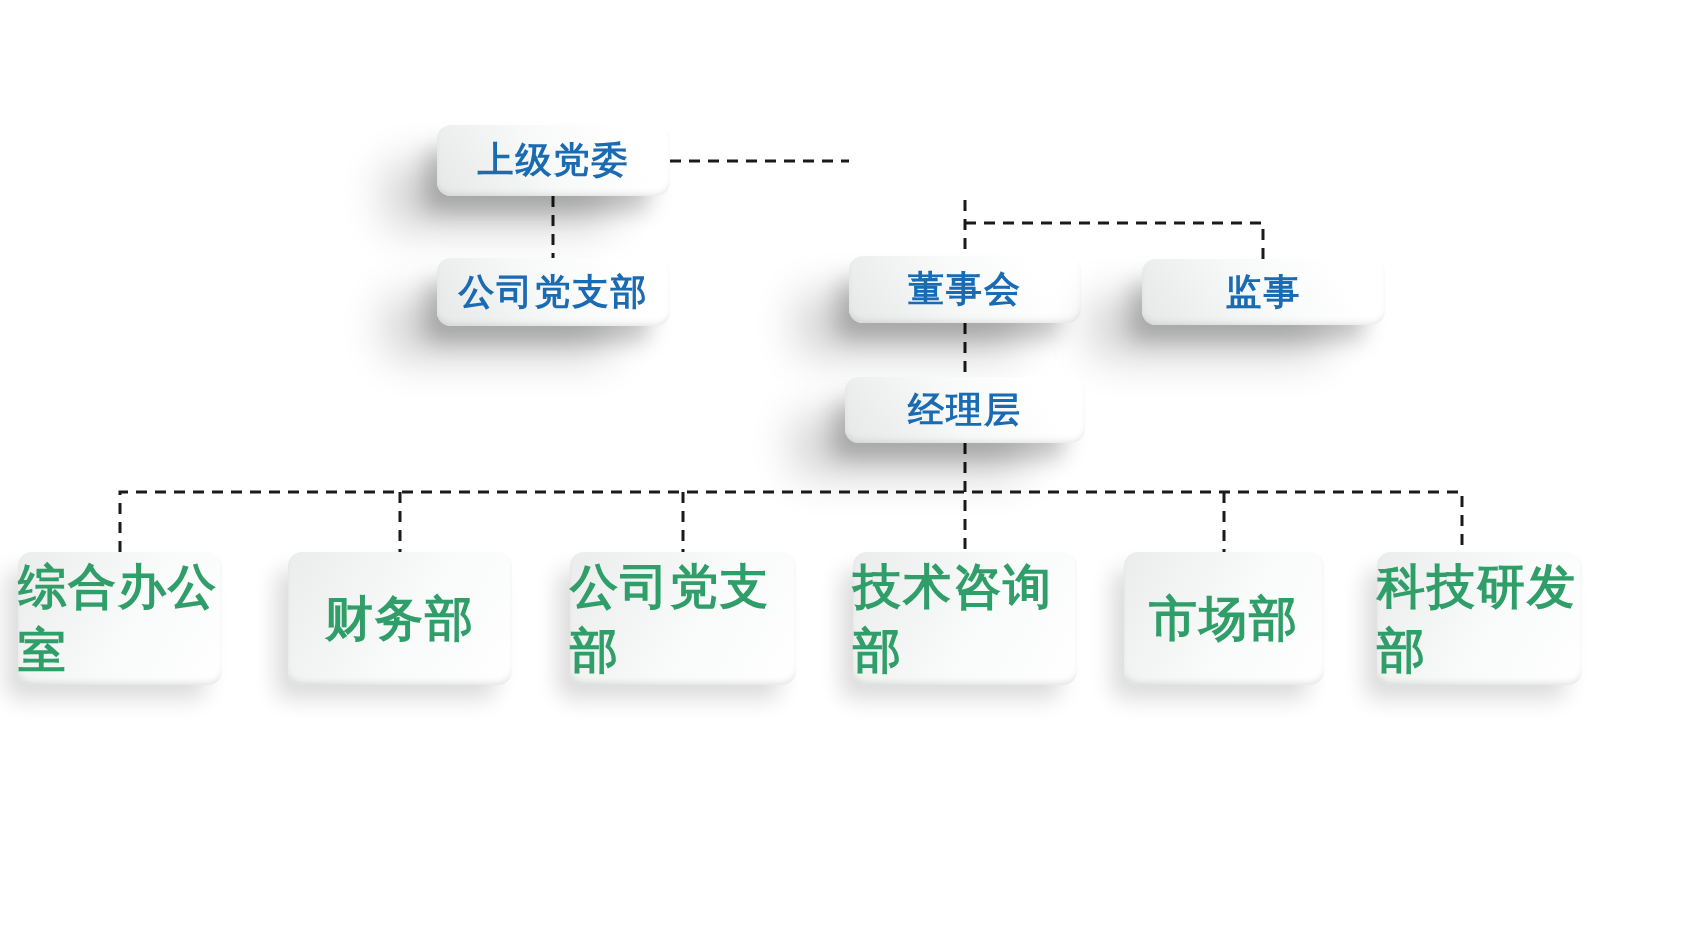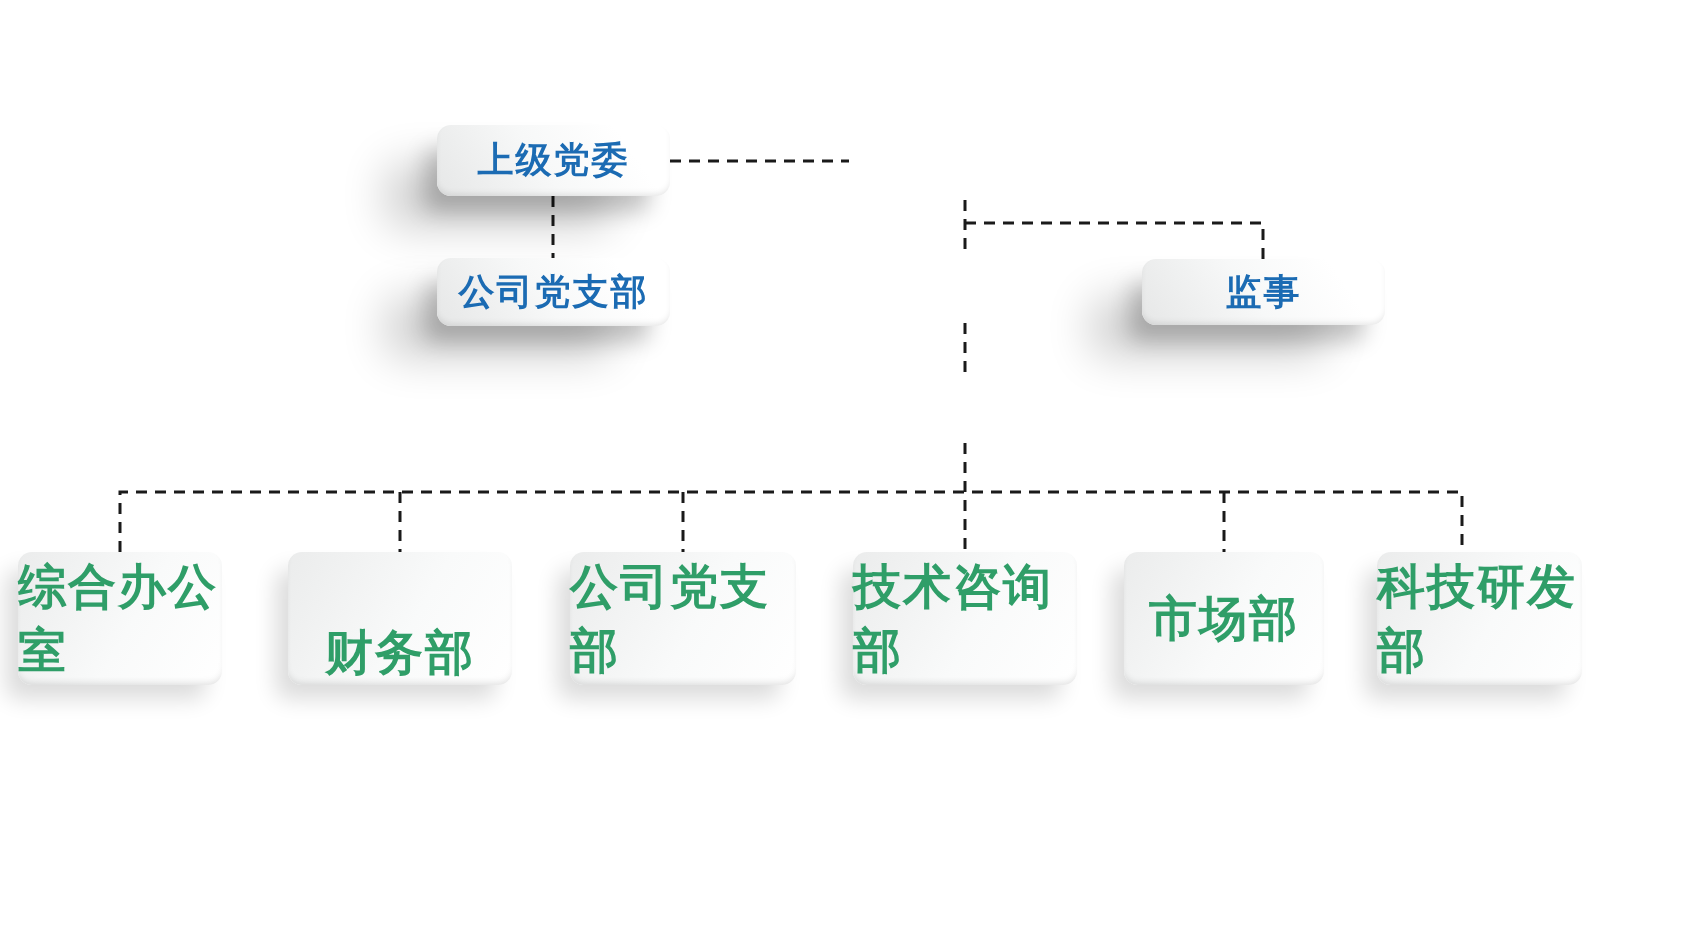--- a/index.html
+++ b/index.html
@@ -37,21 +37,21 @@
     font-size:48px;
   }
   
   #n-superior{left:437px;top:125px;width:233px;height:71px;}
   #n-shareholders{left:849px;top:130px;width:232px;height:70px;}
   #n-partybranch{left:437px;top:258px;width:233px;height:68px;}
   #n-board{left:849px;top:256px;width:232px;height:67px;}
   #n-supervisor{left:1142px;top:259px;width:243px;height:66px;}
   #n-management{left:845px;top:377px;width:240px;height:66px;}
   #n-office{left:18px;top:552px;width:204px;height:133px;}
-  #n-finance{left:288px;top:552px;width:224px;height:133px;align-items:flex-end;}
+  #n-finance{left:288px;top:552px;width:224px;height:133px;}
   #n-hr{left:570px;top:552px;width:226px;height:133px;}
   #n-consult{left:853px;top:552px;width:224px;height:133px;}
   #n-market{left:1124px;top:552px;width:200px;height:133px;align-items:center;}
   #n-rd{left:1360px;top:552px;width:205px;height:133px;margin-left:17px;}
 </style>
 </head>
 <body>
 
 <div class="canvas">
 
@@ -70,25 +70,31 @@
 
   <div class="node node-top" id="n-superior">
     <span>上级党委</span>
   </div>
 
 
   <div class="node node-top" id="n-partybranch">
     <span>公司党支部</span>
   </div>
 
+  <div class="node node-top" id="n-board">
+    <span>董事会</span>
+  </div>
 
   <div class="node node-top" id="n-supervisor">
     <span>监事</span>
   </div>
 
+  <div class="node node-top" id="n-management">
+    <span>经理层</span>
+  </div>
 
   <div class="node node-bottom" id="n-office">
     <span>综合办公室</span>
   </div>
 
   <div class="node node-bottom" id="n-finance">
     <span>财务部</span>
   </div>
 
   <div class="node node-bottom" id="n-hr">

